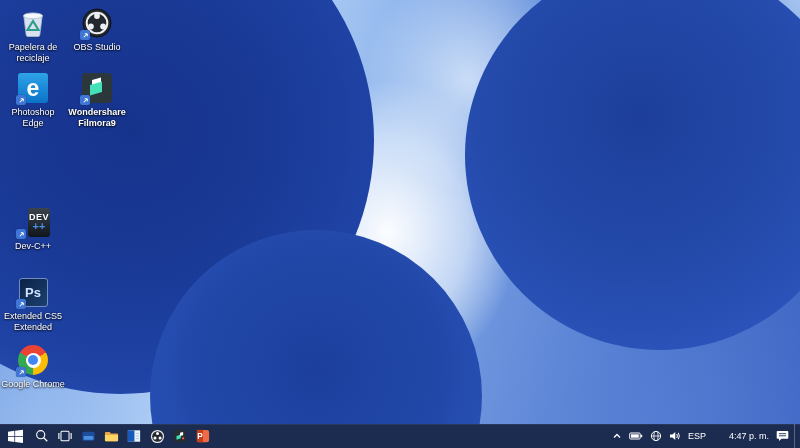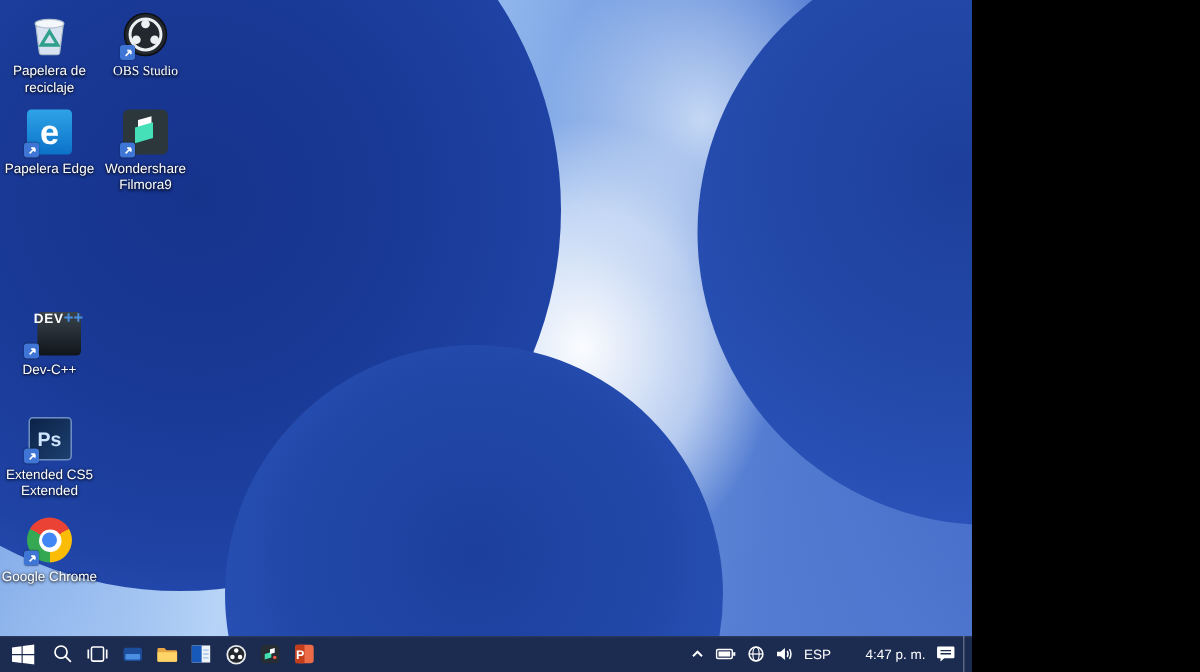--- a/index.html
+++ b/index.html
@@ -1,17 +1,17 @@
 <!DOCTYPE html>
 <html><head>
 <meta charset="utf-8">
 <style>
   html,body{margin:0;padding:0;background:#000;}
   body{width:800px;height:448px;overflow:hidden;font-family:"Liberation Sans",sans-serif;}
-  .screen{position:relative;width:648px;height:448px;overflow:hidden;}
+  .screen{position:relative;width:800px;height:448px;overflow:hidden;}
 
   
   .desktop{
     position:absolute;left:0;top:0;right:0;bottom:24px;overflow:hidden;
     background:
       radial-gradient(180px 210px at 388px 232px, rgba(255,255,255,.97), rgba(238,246,255,.6) 45%, rgba(238,246,255,0) 72%),
       radial-gradient(130px 130px at 255px 400px, rgba(235,244,255,.85), rgba(235,244,255,0) 70%),
       radial-gradient(150px 160px at 468px 80px, rgba(228,240,253,.75), rgba(228,240,253,0) 70%),
       radial-gradient(220px 220px at 800px 0px, rgba(175,205,244,.9), rgba(175,205,244,0) 75%),
       radial-gradient(170px 150px at 40px 430px, rgba(165,198,242,.55), rgba(165,198,242,0) 80%),
@@ -31,21 +31,21 @@
   .dicon{position:relative;width:34px;height:34px;display:flex;align-items:center;justify-content:center;}
   .dlabel{margin-top:2px;font-size:9px;line-height:10.5px;color:#fff;text-align:center;max-width:64px;
           text-shadow:0 1px 2px rgba(0,0,0,.85),0 0 2px rgba(0,0,0,.55);}
   .shortcut{position:absolute;left:0;bottom:0;width:10px;height:10px;background:#3f76d6;border-radius:2px;
             display:flex;align-items:center;justify-content:center;box-shadow:0 0 1px rgba(0,0,0,.5);}
   .edge-tile{width:30px;height:30px;border-radius:3px;background:linear-gradient(180deg,#2ea3e8,#0b72c8);
              display:flex;align-items:center;justify-content:center;color:#fff;font-weight:bold;font-size:23px;line-height:28px;}
   .filmora-tile{width:30px;height:30px;border-radius:4px;background:#2c373c;position:relative;overflow:hidden;}
   .chromium-tile{width:30px;height:30px;}
   .dev-tile{width:29px;height:29px;border-radius:3px;background:linear-gradient(#3a434c,#10151b);
-            display:flex;align-items:flex-start;justify-content:center;margin-left:12px;}
+            display:flex;flex-direction:column;align-items:center;justify-content:center;margin-left:12px;}
   .dev-tile .t1{color:#fff;font-weight:bold;font-size:9px;line-height:9px;letter-spacing:.5px;}
   .dev-tile .t2{color:#4a90e2;font-weight:bold;font-size:11px;line-height:9px;}
   .ps-tile{width:29px;height:29px;border-radius:3px;border:1.5px solid #6e8fc0;box-sizing:border-box;
            background:linear-gradient(135deg,#0c2247,#1c4070);display:flex;align-items:center;justify-content:center;
            color:#cfe4ff;font-weight:bold;font-size:13px;}
   .chrome-tile{width:30px;height:30px;border-radius:50%;
            background:conic-gradient(from -60deg,#ea4335 0 120deg,#fbbc05 120deg 240deg,#34a853 240deg 360deg);
            display:flex;align-items:center;justify-content:center;}
   .chrome-tile .ring{width:15px;height:15px;border-radius:50%;background:#fff;display:flex;align-items:center;justify-content:center;}
   .chrome-tile .hub{width:10px;height:10px;border-radius:50%;background:#4285f4;}
@@ -76,21 +76,21 @@
       <div class="dicon">
         <svg width="32" height="32" viewBox="0 0 32 32">
           <path d="M6.8 9 L9.2 28 Q9.4 29.5 11 29.5 H21 Q22.6 29.5 22.8 28 L25.2 9 Z" fill="rgba(238,245,251,.9)" stroke="#aebecd" stroke-width="0.8"></path>
           <ellipse cx="16" cy="8.8" rx="9.6" ry="2.9" fill="#f4f8fc" stroke="#aebecd" stroke-width="0.8"></ellipse>
           <polygon points="16,14 21.5,23 10.5,23" fill="none" stroke="#2fa08a" stroke-width="2.2"></polygon>
         </svg>
       </div>
       <div class="dlabel">Papelera de reciclaje</div>
     </div>
 
-    <div class="dcell" style="left:65px;top:6px;font-family:Liberation Serif, serif;">
+    <div class="dcell" style="left:65px;top:6px;">
       <div class="dicon">
         <svg width="32" height="32" viewBox="0 0 32 32">
           <circle cx="16" cy="16" r="14" fill="#23282e" stroke="#0d0f12" stroke-width="1"></circle>
           <circle cx="16" cy="16" r="10.3" fill="none" stroke="#edf0f2" stroke-width="2"></circle>
           <circle cx="16" cy="9" r="2.9" fill="#edf0f2"></circle>
           <circle cx="9.9" cy="19.5" r="2.9" fill="#edf0f2"></circle>
           <circle cx="22.1" cy="19.5" r="2.9" fill="#edf0f2"></circle>
         </svg>
         <div class="shortcut">
           <svg width="7" height="7" viewBox="0 0 8 8">
@@ -105,24 +105,24 @@
       <div class="dicon">
         <div class="edge-tile">
             <span>e</span>
           </div>
         <div class="shortcut">
           <svg width="7" height="7" viewBox="0 0 8 8">
               <path d="M2 6 L6 2 M6 2 H3.2 M6 2 V4.8" stroke="#fff" stroke-width="1.2" fill="none"></path>
             </svg>
         </div>
       </div>
-      <div class="dlabel">Papelera Edge</div>
-    </div>
-
-    <div class="dcell" style="left:65px;top:71px;">
+      <div class="dlabel">Photoshop Edge</div>
+    </div>
+
+    <div class="dcell" style="left:65px;top:71px;font-weight:bold;">
       <div class="dicon">
         <div class="filmora-tile">
           <svg width="30" height="30" viewBox="0 0 30 30">
             <polygon points="10,7 19,4.5 19,12 10,14.5" fill="#ffffff"></polygon>
             <polygon points="8,12 20,8.5 20,19 8,22.5" fill="#45e0b8"></polygon>
           </svg>
         </div>
         <div class="shortcut">
           <svg width="7" height="7" viewBox="0 0 8 8">
               <path d="M2 6 L6 2 M6 2 H3.2 M6 2 V4.8" stroke="#fff" stroke-width="1.2" fill="none"></path>

